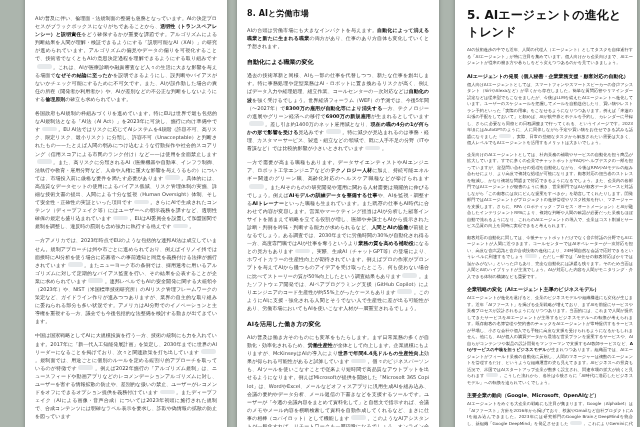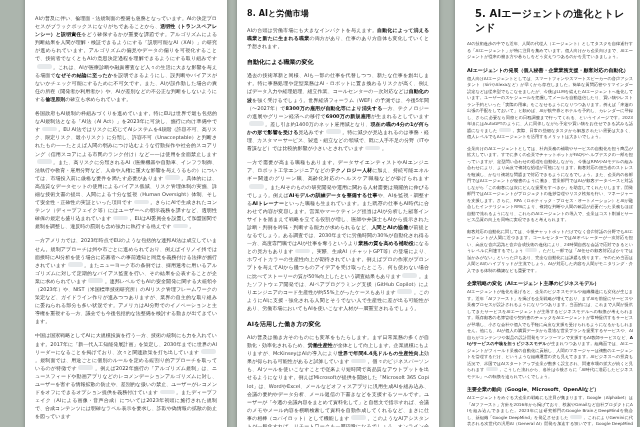--- a/index.html
+++ b/index.html
@@ -13,21 +13,21 @@
     position:absolute;top:-10px;height:470px;background:#ffffff;
     box-shadow:0 1px 4px rgba(0,0,0,0.28);
     box-sizing:border-box;
   }
   #page-0{left:25px;width:202px;padding:24px 10px 0 10px;}
   #page-1{left:237px;width:202px;padding:18px 10px 0 10px;}
   #page-2{left:455px;width:182px;padding:17px 4px 0 12px;}
   .page h2{
     font-size:8px;font-weight:bold;color:#141414;margin:0 0 7px 0;letter-spacing:0.1px;
   }
-  #page-2 h2{font-size:10px;margin-bottom:6px;margin-left:8px;}
+  #page-2 h2{font-size:12px;margin-bottom:6px;}
   .page h3{
     font-size:6px;font-weight:bold;color:#141414;margin:8px 0 4px 0;
   }
   #page-2 h3{font-size:5px;margin:6px 0 3px 0;}
   .page p{
     font-size:5px;line-height:1.62;color:#3d3d3d;
     text-align:justify;word-break:break-all;
     margin:0 0 6px 0;
   }
   #page-2 p{font-size:4.2px;line-height:1.55;margin-bottom:5px;color:#404040;}

